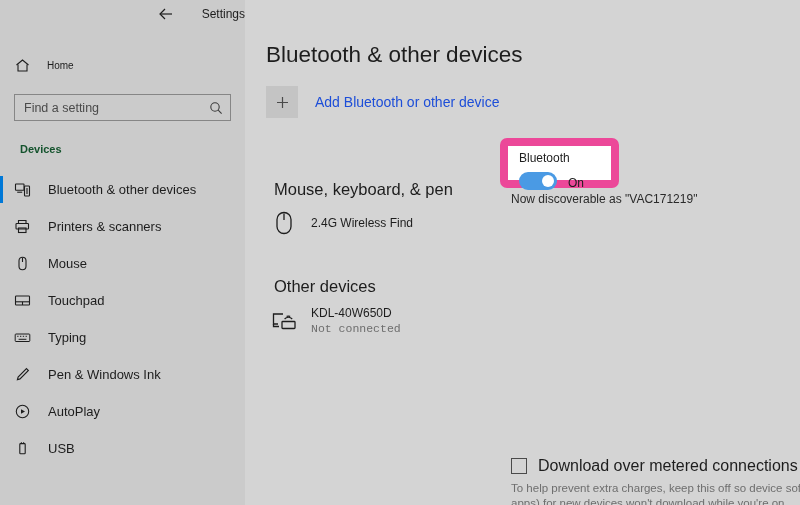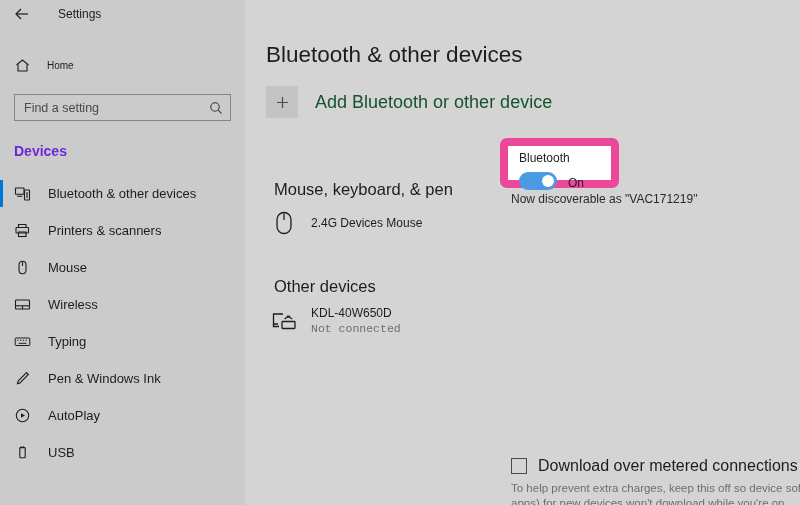--- a/index.html
+++ b/index.html
@@ -24,20 +24,21 @@
     background: #cbcbcb;
     position: relative;
     flex: 0 0 245px;
   }
   .titlebar {
     height: 28px;
     display: flex;
     align-items: center;
     padding-left: 14px;
     gap: 28px;
+    justify-content: flex-end;
   }
   .back-arrow {
     width: 16px; height: 16px;
     display: flex; align-items: center; justify-content: center;
     color: #1d1d1d;
     font-size: 15px;
     line-height: 1;
   }
   .app-title {
     font-size: 12px;
@@ -73,24 +74,24 @@
     outline: none;
     background: transparent;
     font-family: "Liberation Sans", sans-serif;
     font-size: 12.5px;
     color: #3b3b3b;
     padding: 0;
   }
   .search-input::placeholder { color: #4a4a4a; opacity: 1; }
 
   .section-label {
-    margin: 22px 0 0 14px;
-    font-size: 14px;
+    margin: 22px 0 0 20px;
+    font-size: 11px;
     font-weight: bold;
-    color: #6d28d9;
+    color: #14532d;
   }
 
   .nav { margin-top: 16px; }
   .nav-item {
     position: relative;
     height: 37px;
     display: flex;
     align-items: center;
     padding-left: 14px;
     gap: 17px;
@@ -139,22 +140,22 @@
   }
   .add-square {
     width: 32px; height: 32px;
     background: #c4c4c4;
     display: flex; align-items: center; justify-content: center;
     color: #4a4a4a;
     font-size: 19px;
     line-height: 1;
   }
   .add-label {
-    font-size: 18px;
-    color: #14532d;
+    font-size: 14px;
+    color: #1d4ed8;
   }
 
   
   .bt-highlight {
     position: absolute;
     left: 255px; top: 138px;
     width: 119px; height: 50px;
     background: #ffffff;
     border: 8px solid #ec4899;
     border-radius: 7px;
@@ -336,21 +337,21 @@
 
       <div class="nav-item">
         <span class="accent"></span>
         <span class="nav-icon">
           <svg width="17" height="17" viewBox="0 0 17 17" fill="none" stroke="#1d1d1d" stroke-width="1.1">
             <rect x="1.5" y="4" width="14" height="9" rx="0.8"></rect>
             <path d="M8.5 9.8 V13"></path>
               <path d="M1.5 9.8 H15.5"></path>
           </svg>
         </span>
-        <span class="nav-label">Wireless</span>
+        <span class="nav-label">Touchpad</span>
       </div>
 
       <div class="nav-item">
         <span class="accent"></span>
         <span class="nav-icon">
           <svg width="17" height="17" viewBox="0 0 17 17" fill="none" stroke="#1d1d1d" stroke-width="1">
             <rect x="1.2" y="5" width="14.6" height="7.5" rx="0.8"></rect>
             <path d="M3.2 7.3 h1.3 M6 7.3 h1.3 M8.8 7.3 h1.3 M11.6 7.3 h1.3"></path>
             <path d="M4.6 10.3 h7.8"></path>
           </svg>
@@ -410,21 +411,21 @@
 
     <div class="group-title">Mouse, keyboard, &amp; pen</div>
     <div class="device-row">
       <div class="device-icon">
         <svg width="22" height="26" viewBox="0 0 22 26" fill="none" stroke="#1d1d1d" stroke-width="1.3">
           <rect x="4" y="2.5" width="14" height="21" rx="7"></rect>
           <path d="M11 3.5 V10"></path>
         </svg>
       </div>
       <div class="device-text">
-        <div class="device-name">2.4G Devices Mouse</div>
+        <div class="device-name">2.4G Wireless Find</div>
       </div>
     </div>
 
     <div style="height:40px"></div>
 
     <div class="group-title">Other devices</div>
     <div class="device-row">
       <div class="device-icon">
         <svg width="26" height="22" viewBox="0 0 26 22" fill="none" stroke="#1d1d1d" stroke-width="1.3">
           <path d="M12 4 H2.5 V14 H7"></path>

